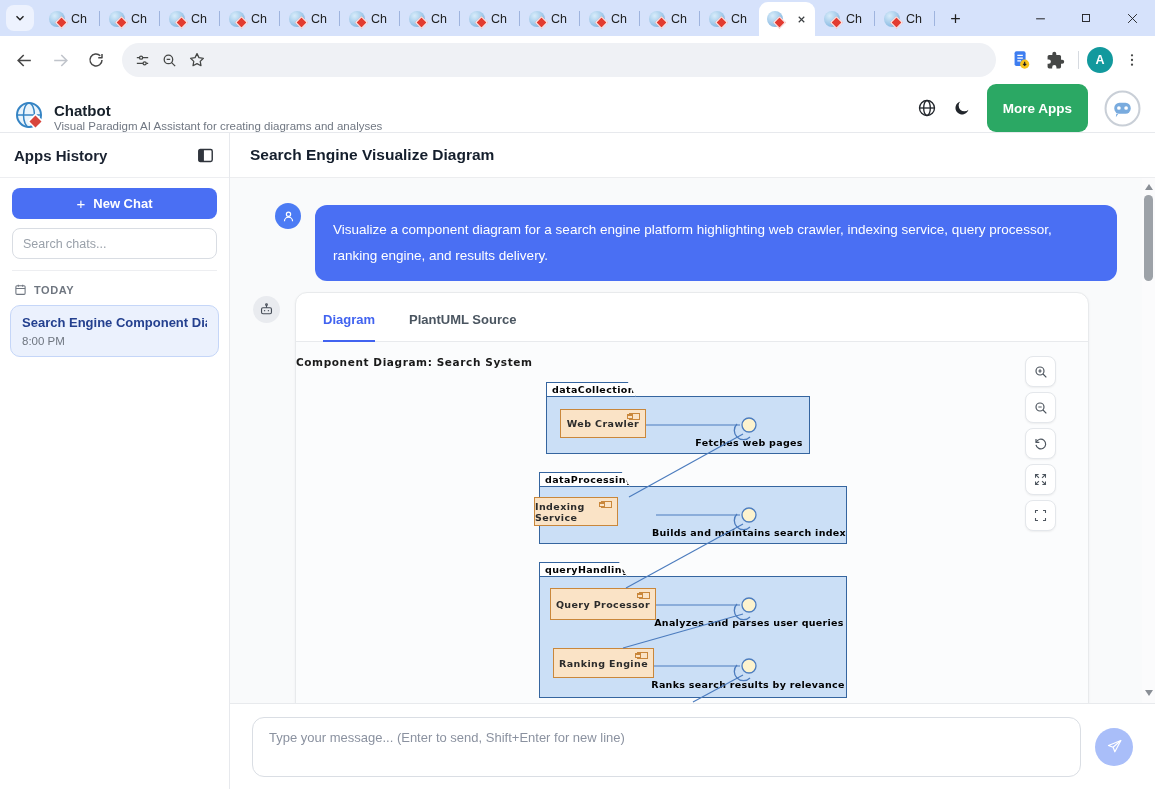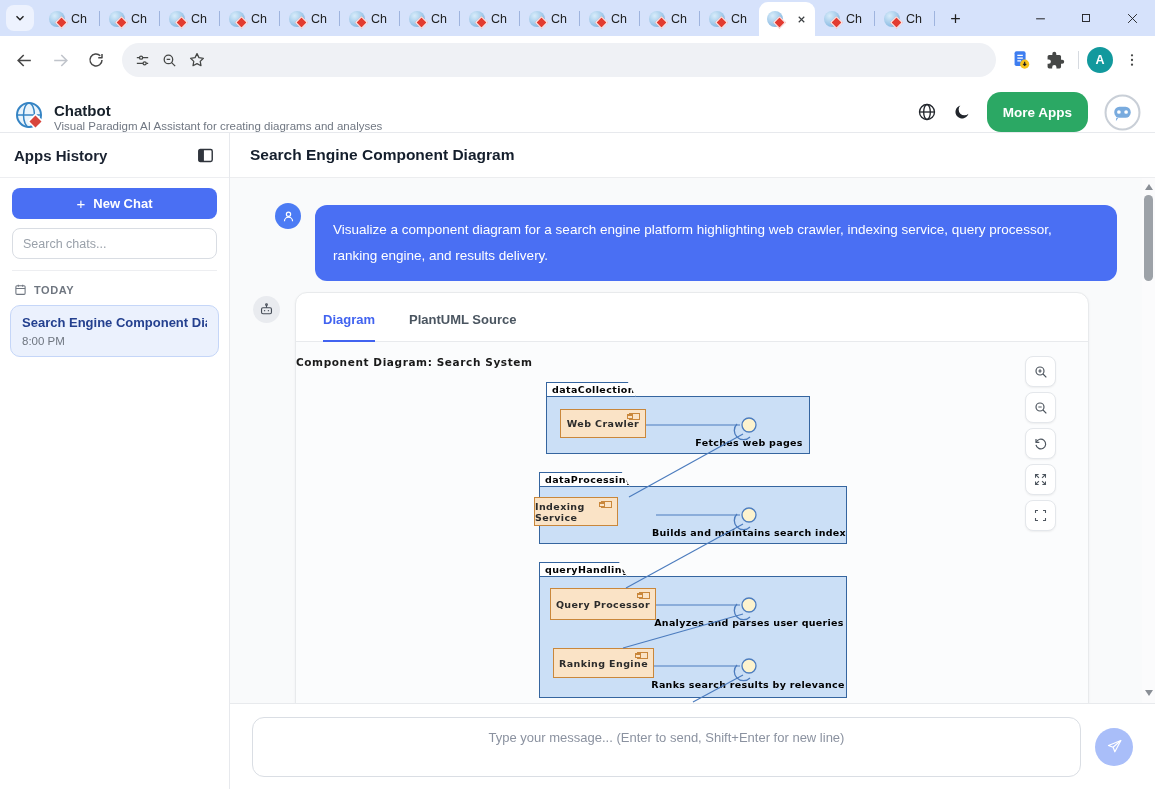--- a/index.html
+++ b/index.html
@@ -40,21 +40,21 @@
   .tb-sep { width:1px; height:18px; background:#D6DAE0; margin:0 4px; flex:none; }
   .profile { width:26px; height:26px; border-radius:50%; background:#12999D; color:#fff; font-size:12.5px; font-weight:700;
     display:flex; align-items:center; justify-content:center; flex:none; }
 
   
   .appheader { height:49px; border-bottom:1px solid #E7E9ED; display:flex; align-items:flex-end; padding:0 14px; gap:8px; background:#fff; }
   .app-title { font-size:15px; font-weight:700; color:#17202A; }
   .app-sub { font-size:11.5px; color:#707782; margin-top:1px; }
   .hdr-right { margin-left:auto; display:flex; align-items:center; gap:16px; }
   .hdr-ic { color:#22262C; display:flex; }
-  .more-apps { height:40px; padding:0 16px; border-radius:14px; background:#2BA864; color:#fff; font-size:13.5px; font-weight:700;
+  .more-apps { height:48px; padding:0 16px; border-radius:9px; background:#2BA864; color:#fff; font-size:13.5px; font-weight:700;
     display:flex; align-items:center; border:none; }
   .bot-badge { display:flex; }
 
   
   .bodyrow { display:flex; height:656px; }
   .sidebar { width:230px; border-right:1px solid #E7E9ED; background:#fff; display:flex; flex-direction:column; flex:none; }
   .sb-head { height:45px; display:flex; align-items:center; justify-content:space-between; padding:0 14px; border-bottom:1px solid #EDEEF1; }
   .sb-title { font-size:15px; font-weight:700; color:#1A2230; }
   .collapse-btn { color:#30353d; display:flex; }
   .sb-section { padding:10px 12px 0; }
@@ -122,21 +122,21 @@
   .vscroll { position:absolute; right:0; top:0; bottom:0; width:13px; background:#FBFBFC; z-index:9; }
   .vs-up, .vs-down { position:absolute; left:0; width:13px; height:12px; display:flex; align-items:center; justify-content:center; }
   .vs-up { top:3px; } .vs-down { bottom:4px; }
   .tri-up { width:0; height:0; border-left:4px solid transparent; border-right:4px solid transparent; border-bottom:6px solid #8A8F96; }
   .tri-down { width:0; height:0; border-left:4px solid transparent; border-right:4px solid transparent; border-top:6px solid #8A8F96; }
   .vs-thumb { position:absolute; left:2px; top:17px; width:9px; height:86px; border-radius:5px; background:#9DA2A8; }
 
   
   .composer { height:86px; background:#fff; border-top:1px solid #E8EAED; display:flex; align-items:center; padding:0 22px; gap:14px; }
   .composer textarea { flex:1; height:60px; resize:none; border:1px solid #DADEE4; border-radius:12px;
-    padding:12px 16px; font-size:13px; font-family:"Liberation Sans",sans-serif; color:#6d28d9; outline:none;text-align:center; }
+    padding:12px 16px; font-size:13px; font-family:"Liberation Sans",sans-serif; color:#6d28d9; outline:none; }
   .composer textarea::placeholder { color:#8B92A0; }
   .send-btn { width:38px; height:38px; border-radius:50%; background:#A9BEF9; border:none;
     display:flex; align-items:center; justify-content:center; flex:none; }
 </style>
 </head>
 <body>
 
 <div class="stage">
 
   <div class="tabstrip">
@@ -376,21 +376,21 @@
         <span>TODAY</span>
       </div>
       <div class="chat-item">
         <div class="ci-title">Search Engine Component Dia...</div>
         <div class="ci-time">8:00 PM</div>
       </div>
     </div>
 
     <div class="main">
       <div class="main-title-row">
-        <span class="page-title">Search Engine Component Diagram</span>
+        <span class="page-title">Search Engine Visualize Diagram</span>
       </div>
 
       <div class="scroll">
 
         <div class="u-avatar">
           <svg width="15" height="15" viewBox="0 0 24 24" fill="none" stroke="#fff" stroke-width="1.9">
               <circle cx="12" cy="8.5" r="3.4"></circle>
               <path d="M5.5 19.5a6.5 6.5 0 0 1 13 0"></path>
             </svg>
         </div>

